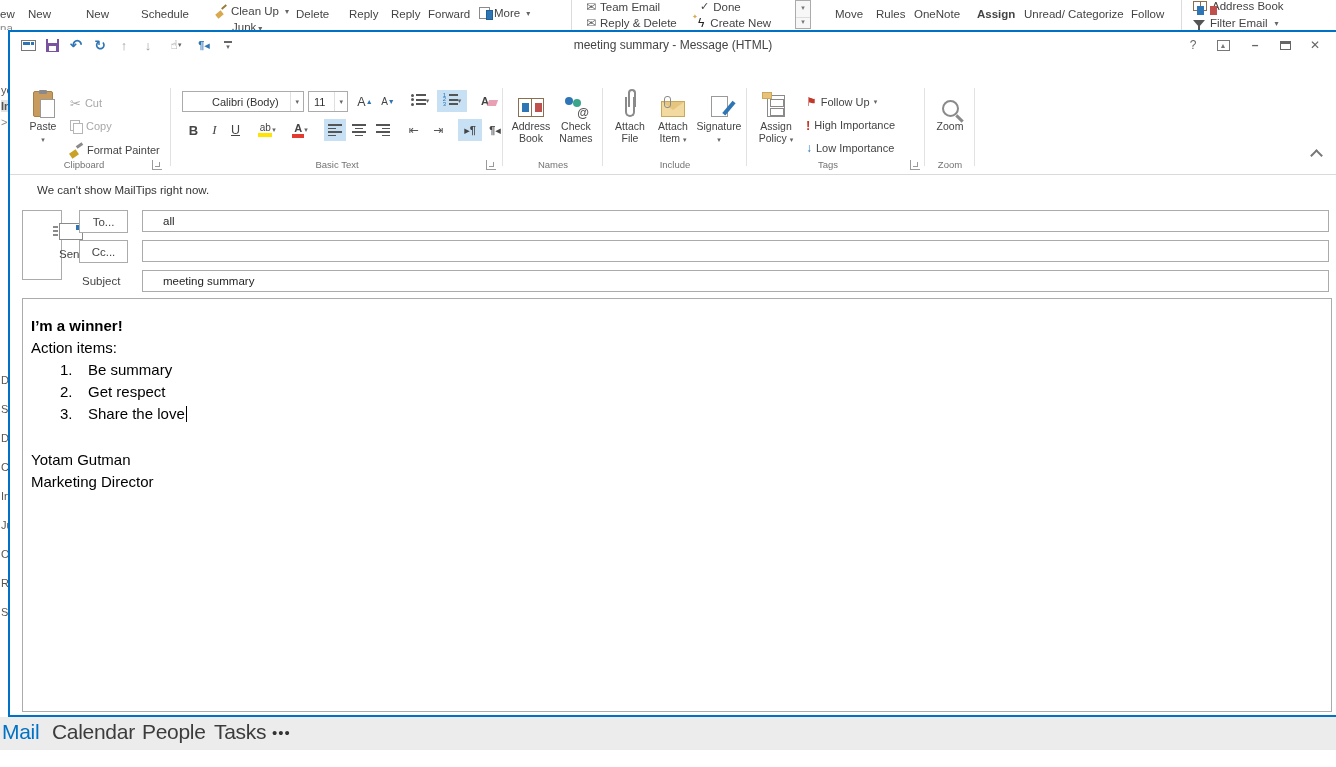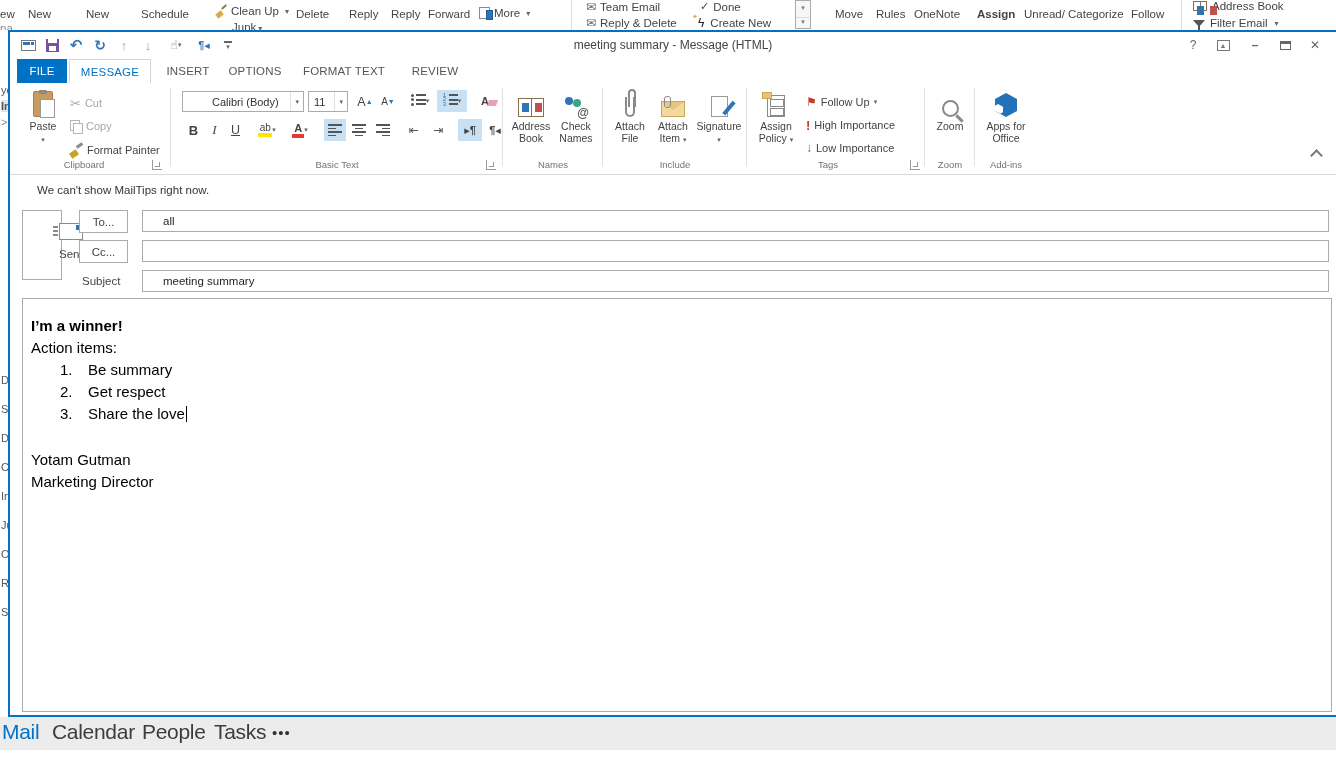--- a/index.html
+++ b/index.html
@@ -304,28 +304,20 @@
       <span class="winctl" style="right:98px;">
           <span class="i-ribopt">▲</span>
         </span>
       <span class="winctl" style="right:66px;font-weight:bold;">–</span>
       <span class="winctl" style="right:36px;">
           <span class="i-max"></span>
         </span>
       <span class="winctl" style="right:6px;">✕</span>
     </div>
 
-    <div class="tabs">
-      <span class="tab file" style="left:7px;width:50px;">FILE</span>
-      <span class="tab sel" style="left:59px;width:82px;">MESSAGE</span>
-      <span class="tab" style="left:152px;width:52px;">INSERT</span>
-      <span class="tab" style="left:214px;width:62px;">OPTIONS</span>
-      <span class="tab" style="left:288px;width:92px;">FORMAT TEXT</span>
-      <span class="tab" style="left:396px;width:58px;">REVIEW</span>
-    </div>
 
     <div class="ribbon">
 
       <div class="grp" style="left:8px;width:148px;">
         <div class="bigbtn" style="left:6px;width:38px;">
           <div class="ictr">
               <span class="i-paste"></span>
             </div>
           <span>Paste</span><br><span class="car">▾</span>
         </div>
@@ -517,31 +509,20 @@
         <div class="bigbtn" style="left:2px;width:40px;">
           <div class="ictr">
               <span class="i-zoom"></span>
             </div>
           <span>Zoom</span>
         </div>
         <div class="glabel">Zoom</div>
       </div>
       <span class="gsep" style="left:964px;"></span>
 
-      <div class="grp" style="left:968px;width:56px;">
-        <div class="bigbtn" style="left:4px;width:48px;">
-          <div class="ictr">
-              <span class="i-hex">
-                <span class="inner"></span>
-              </span>
-            </div>
-          <span>Apps for Office</span>
-        </div>
-        <div class="glabel">Add-ins</div>
-      </div>
 
       <span class="chev" style="left:1302px;top:68px;"></span>
     </div>
 
     <div class="mailtips">
       <span>We can't show MailTips right now.</span>
     </div>
 
     <div class="sendbtn">
       <div style="margin:12px auto 8px;width:24px;">

